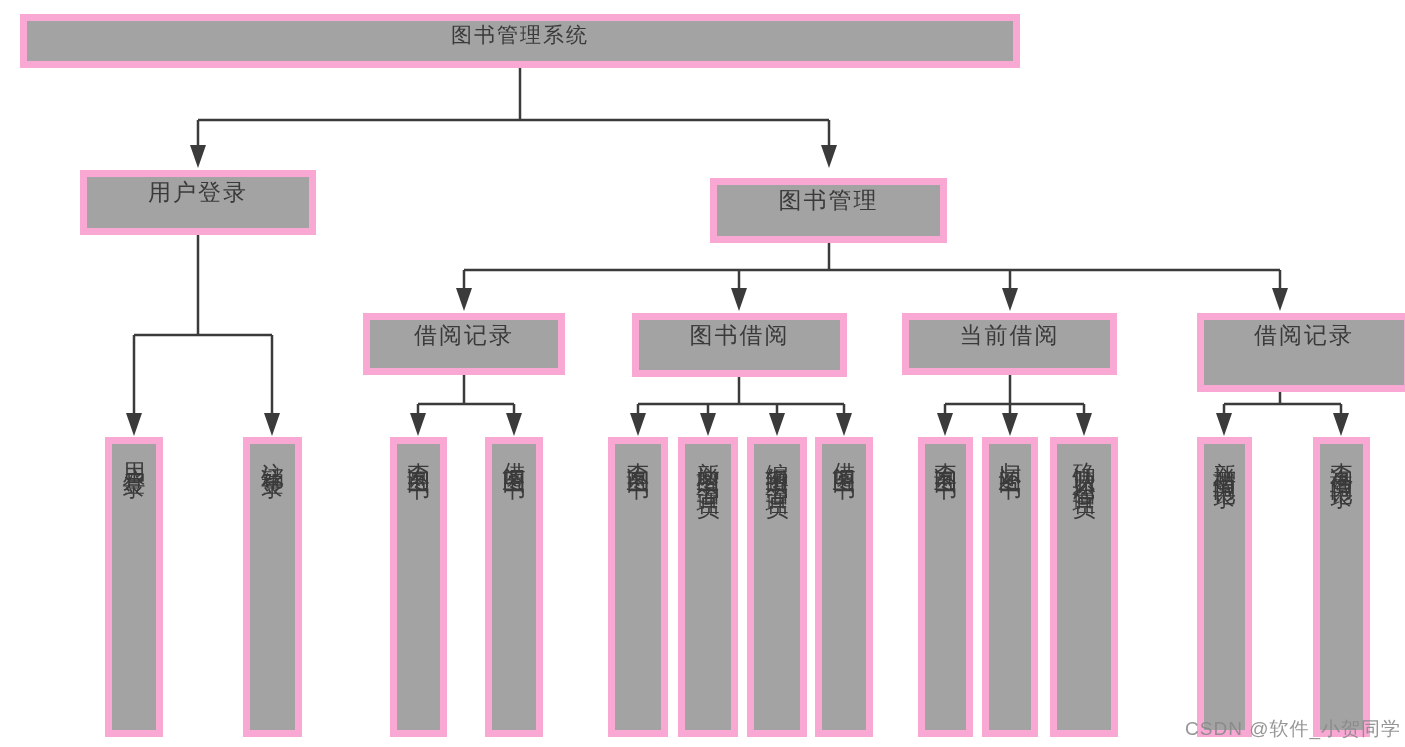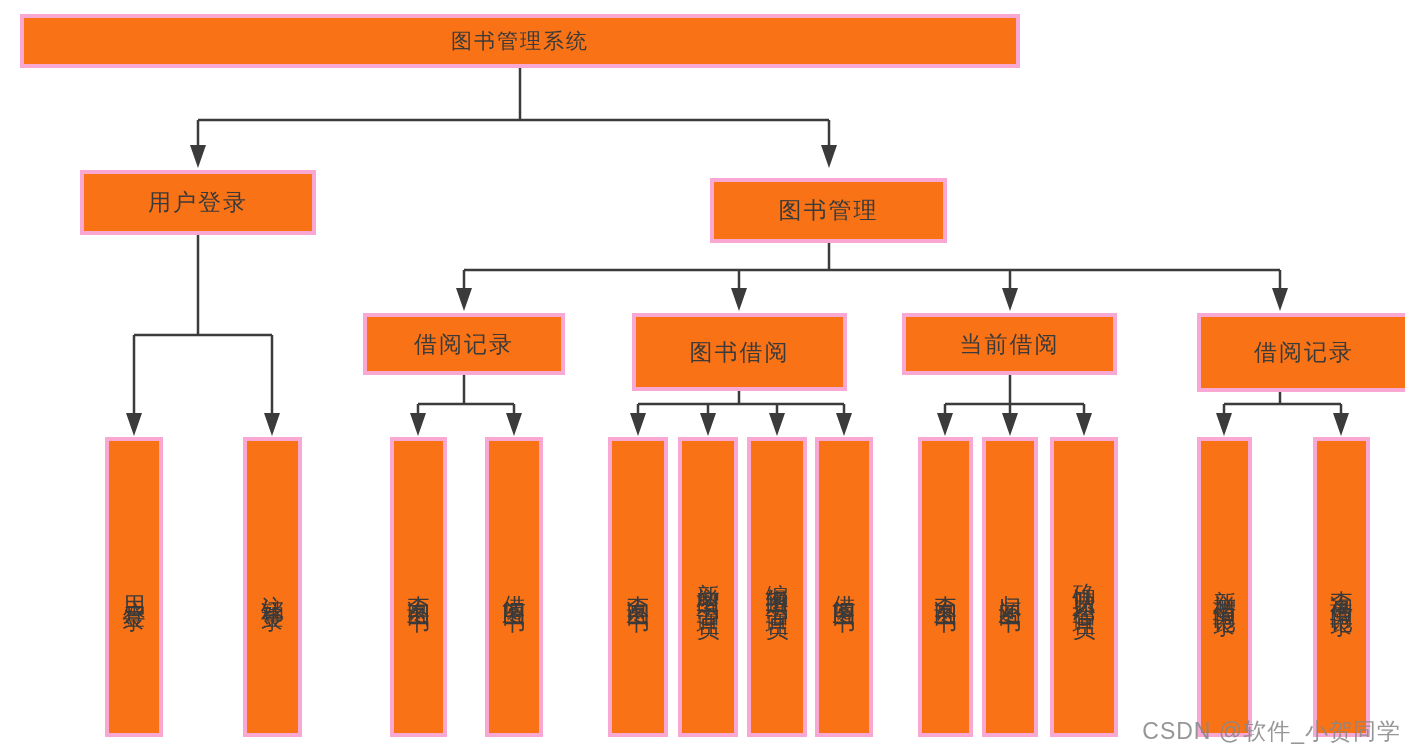--- a/index.html
+++ b/index.html
@@ -30,24 +30,23 @@
     stroke-width: 2.5;
     fill: none;
   }
   #connectors .arrow {
     fill: #3b3b3b;
     stroke: none;
   }
   .node {
     position: absolute;
     box-sizing: border-box;
-    border: 4px solid #f9a8d4;
-    background: #f97316;
+    border: 7px solid #f9a8d4;
+    background: #a3a3a3;
     display: flex;
-    align-items: center;
     justify-content: center;
     z-index: 2;
     color: #3a3a3a;
   }
   .node .hlabel {
     font-size: 23px;
     letter-spacing: 2px;
     white-space: nowrap;
   }
   .node.root .hlabel {
@@ -58,21 +57,21 @@
     font-size: 23px;
     letter-spacing: 5px;
     line-height: 1;
     white-space: nowrap;
   }
   .watermark {
     position: absolute;
     top: 716px;
     right: 4px;
     z-index: 3;
-    font-size: 23px;
+    font-size: 19px;
     color: rgba(136, 136, 136, 0.88);
     letter-spacing: 1px;
     white-space: nowrap;
   }
 </style>
 </head>
 <body>
 
 <div id="stage">
 
@@ -159,21 +158,21 @@
   <div class="node" style="left:80px; top:170px; width:236px; height:65px;">
     <span class="hlabel">用户登录</span>
   </div>
   <div class="node" style="left:710px; top:170px; width:237px; height:65px;margin-top:8px;">
     <span class="hlabel">图书管理</span>
   </div>
 
   <div class="node" style="left:363px; top:313px; width:202px; height:62px;">
     <span class="hlabel">借阅记录</span>
   </div>
-  <div class="node" style="left:632px; top:313px; width:215px; height:78px;">
+  <div class="node" style="left:632px; top:313px; width:215px; height:64px;">
     <span class="hlabel">图书借阅</span>
   </div>
   <div class="node" style="left:902px; top:313px; width:215px; height:62px;">
     <span class="hlabel">当前借阅</span>
   </div>
   <div class="node" style="left:1197px; top:313px; width:214px; height:79px;">
     <span class="hlabel">借阅记录</span>
   </div>
 
   <div class="node" style="left:105px; top:437px; width:58px; height:300px;">

